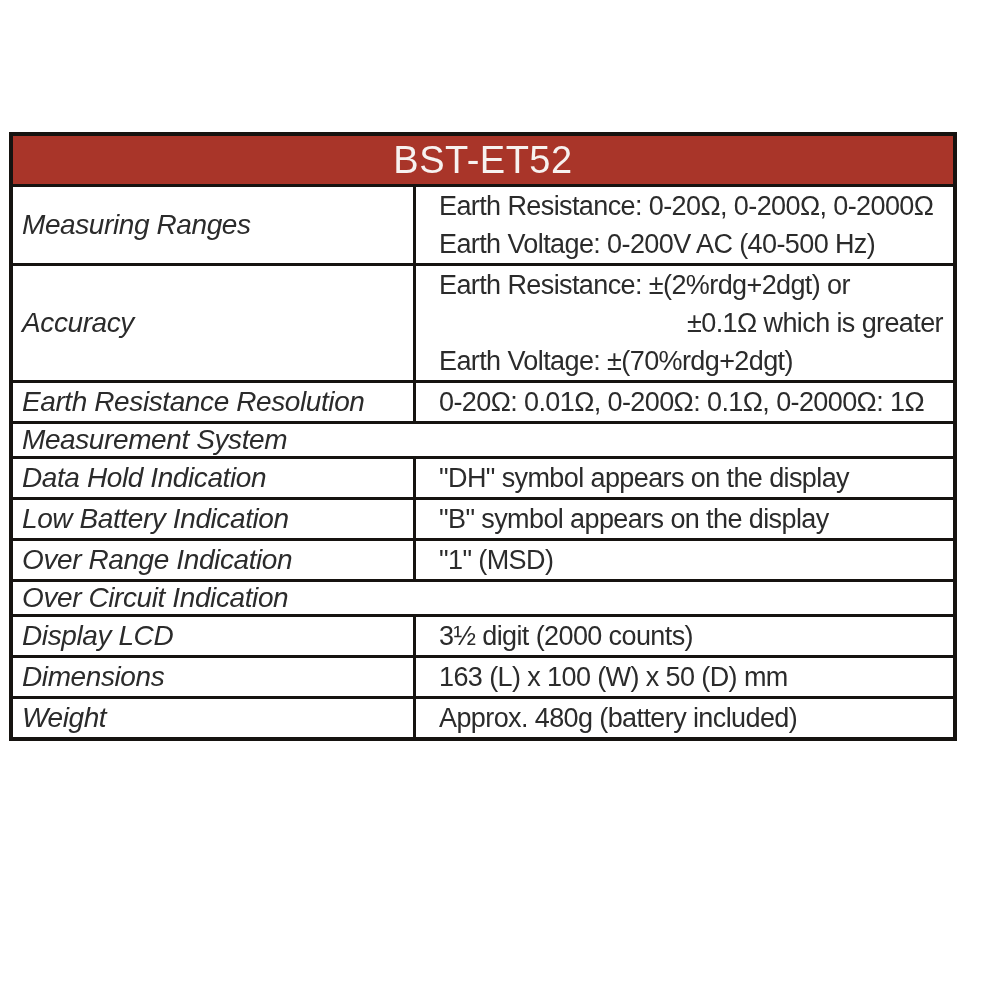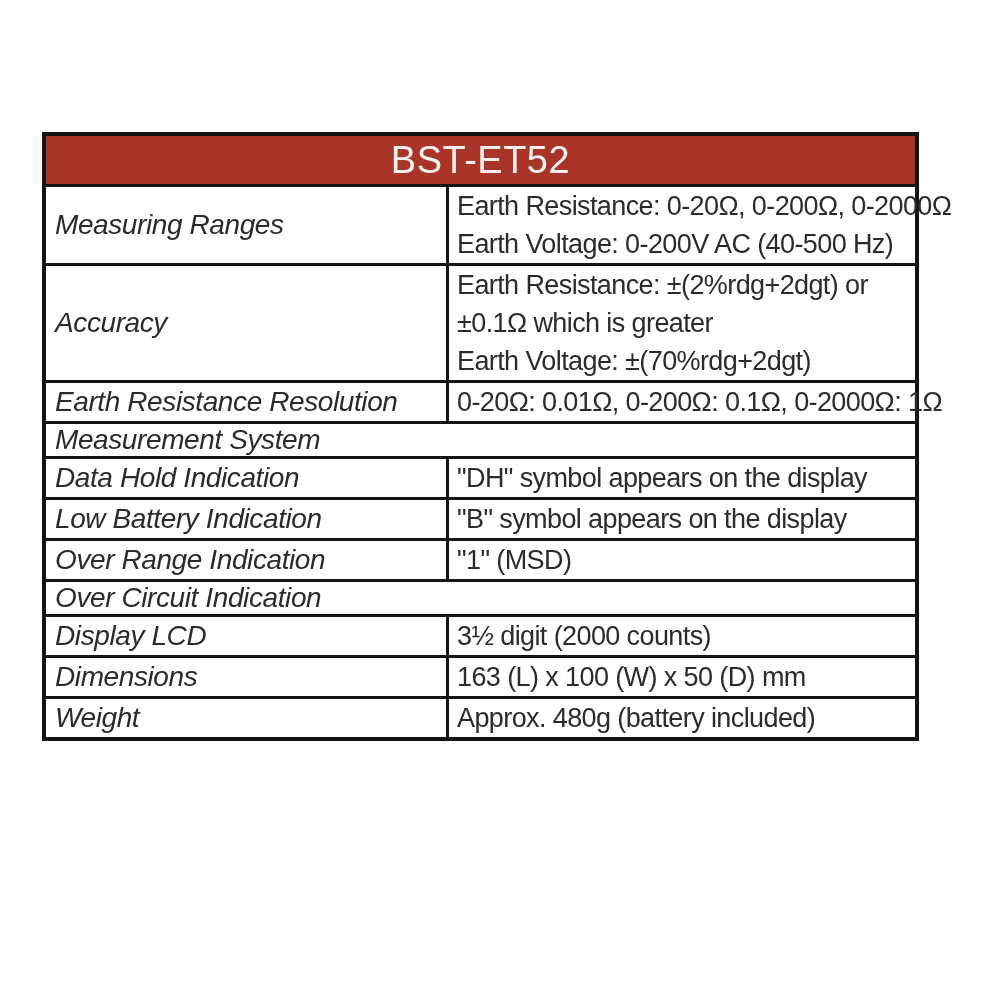--- a/index.html
+++ b/index.html
@@ -13,22 +13,22 @@
   body{
     width:1000px;height:1000px;
     background:var(--bg);
     font-family:"Liberation Sans","DejaVu Sans",sans-serif;
     color:var(--text);
     position:relative;
     overflow:hidden;
   }
   .spec-table{
     position:absolute;
-    left:42px;top:132px;
-    width:877px;
+    left:9px;top:132px;
+    width:948px;
     border:4px solid var(--border);
     box-sizing:border-box;
     background:#fff;
   }
   .table-header{
     height:48px;
     background:var(--hbg);
     display:flex;
     align-items:center;
     justify-content:center;
@@ -52,32 +52,33 @@
     align-items:center;
     font-size:28px;
     letter-spacing:-0.4px;
     white-space:nowrap;
     font-style:italic;
   }
   .value-cell{
     flex:1;
     border-left:3px solid var(--border);
     box-sizing:border-box;
-    padding-left:8px;
+    padding-left:23px;
     display:flex;
     flex-direction:column;
     justify-content:center;
   }
   .value-line{
     font-size:27px;
     letter-spacing:-0.6px;
     line-height:38px;
     white-space:nowrap;
   }
   .value-line.right{
+    text-align:right;
     padding-right:10px;
   }
 </style>
 </head>
 <body>
 
 <div class="spec-table">
   <div class="table-header">
     <span class="model-title">BST-ET52</span>
   </div>

